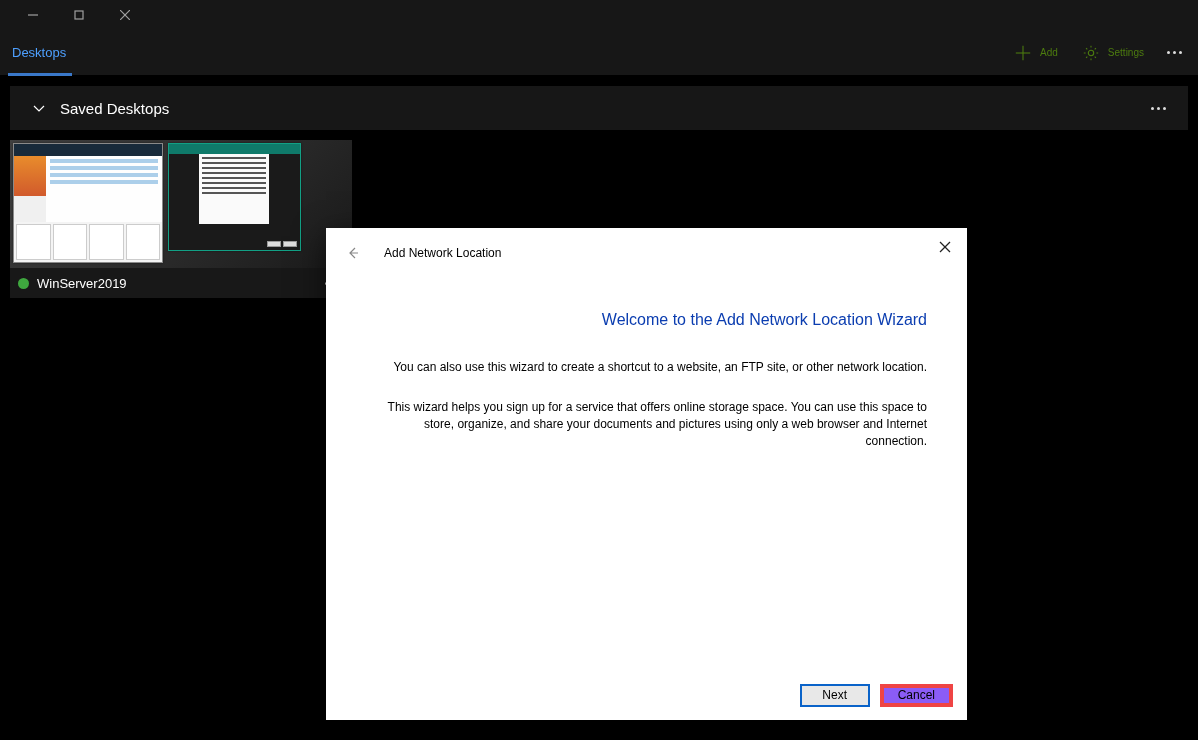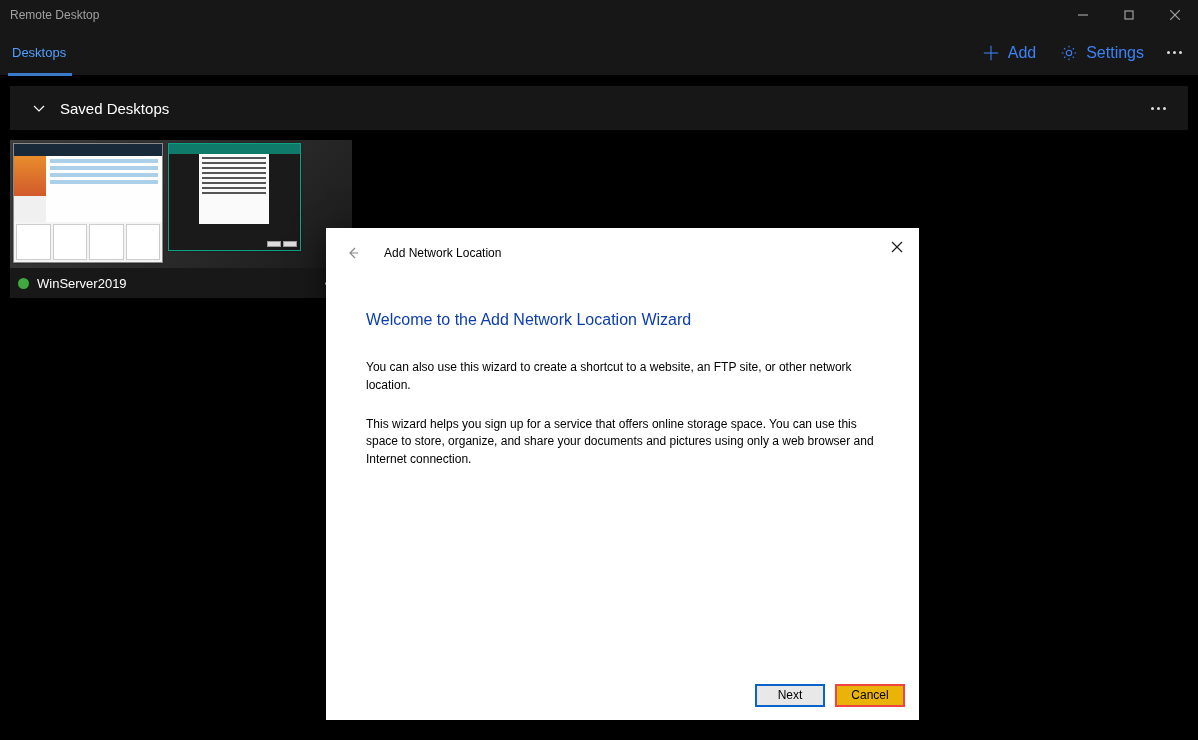--- a/index.html
+++ b/index.html
@@ -60,22 +60,22 @@
       height: 3px;
       background: #3a78c9;
     }
     .actions-area { display: flex; align-items: center; gap: 0; padding-right: 6px; }
     .action-item {
       display: flex;
       align-items: center;
       gap: 8px;
       padding: 0 12px;
       height: 100%;
-      font-size: 16px;
-      color: #3b82f6;
+      font-size: 10px;
+      color: #4d7c0f;
       cursor: pointer;
     }
     .action-item svg { width: 18px; height: 18px; }
     .more-btn {
       display: flex; align-items: center; justify-content: center;
       width: 36px; height: 100%; cursor: pointer;
     }
 
     
     .section-header {
@@ -160,21 +160,21 @@
       background: #3fa83f;
     }
     .tile-name { font-size: 13px; flex: 1; }
     .tile-more { display:flex; align-items:center; justify-content:center; width:24px; height:24px; cursor:pointer;}
 
     
     .wizard {
       position: absolute;
       left: 326px;
       top: 228px;
-      width: 593px;
+      width: 641px;
       height: 492px;
       background: #fff;
       color: #000;
       box-shadow: 0 8px 30px rgba(0,0,0,0.6);
       display: flex;
       flex-direction: column;
     }
     .wizard-titlebar {
       height: 50px;
       display: flex;
@@ -195,41 +195,42 @@
       position: absolute; top: 6px; right: 6px;
       width: 32px; height: 26px;
       display:flex; align-items:center; justify-content:center;
       cursor:pointer; color:#222;
     }
     .wizard-body {
       flex: 1;
       padding: 30px 40px 0 40px;
       font-size: 12px;
       line-height: 1.45;
+      text-align: right;
     }
     .wizard-heading {
       color: #0b3db0;
       font-size: 16px;
       font-weight: 400;
       margin-bottom: 28px;
     }
     .wizard-p { margin-bottom: 22px; color:#000; }
     .wizard-footer {
       height: 50px;
       display: flex;
       align-items: center;
       justify-content: flex-end;
       gap: 10px;
       padding: 0 14px;
       margin-left: 33px;
     }
     .wizard-btn {
       min-width: 70px; height: 23px;
-      border: 2px solid #ef4444;
-      background: #eab308;
+      border: 4px solid #ef4444;
+      background: #8b5cf6;
       font-size: 12px;
       font-family: inherit;
       padding: 0 14px;
       cursor: pointer;
     }
     .wizard-btn.primary {
       border: 2px solid #0a63c9;
       background: #e8e8e8;
     }
 
@@ -238,21 +239,20 @@
     }
     .ellipsis-dots span {
       width:3px; height:3px; border-radius:50%; background:#ddd;
     }
     .svg-stroke { stroke: currentColor; stroke-width: 1.2; fill: none; }
   </style>
 </head>
 <body>
 
 <div class="titlebar">
-  <div class="titlebar-title">Remote Desktop</div>
   <div class="titlebar-controls">
     <div class="titlebar-btn">
       <svg viewBox="0 0 10 10">
           <line x1="0" y1="5" x2="10" y2="5" class="svg-stroke"></line>
         </svg>
     </div>
     <div class="titlebar-btn">
       <svg viewBox="0 0 10 10">
           <rect x="1" y="1" width="8" height="8" class="svg-stroke"></rect>
         </svg>

